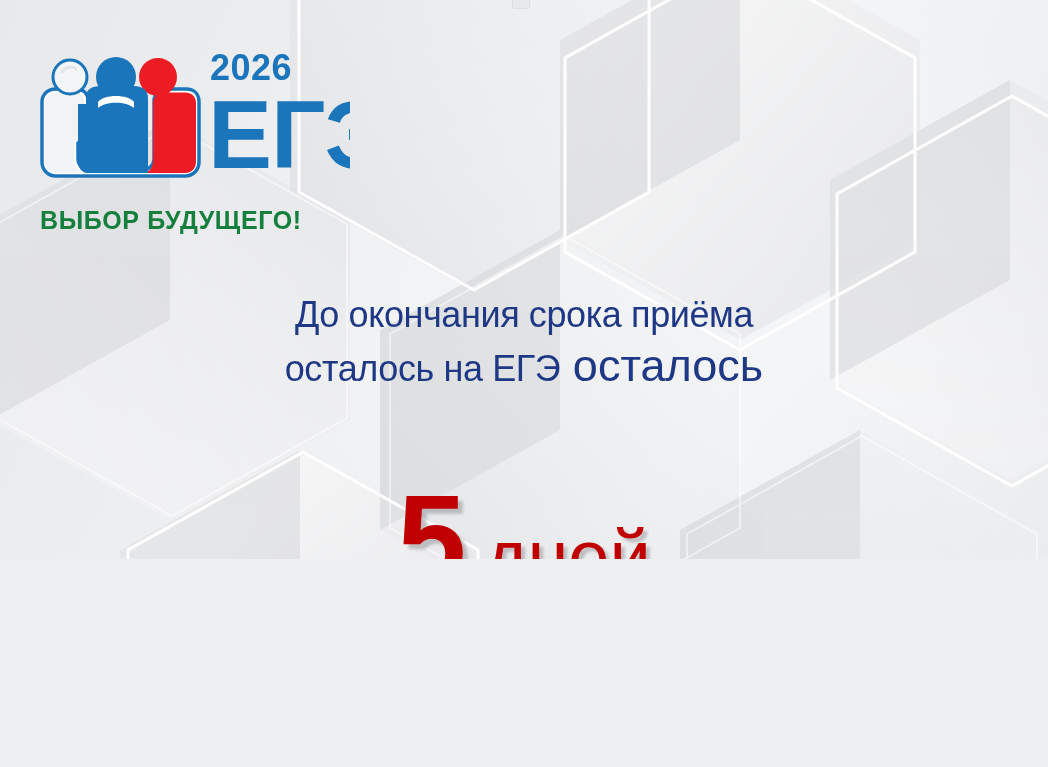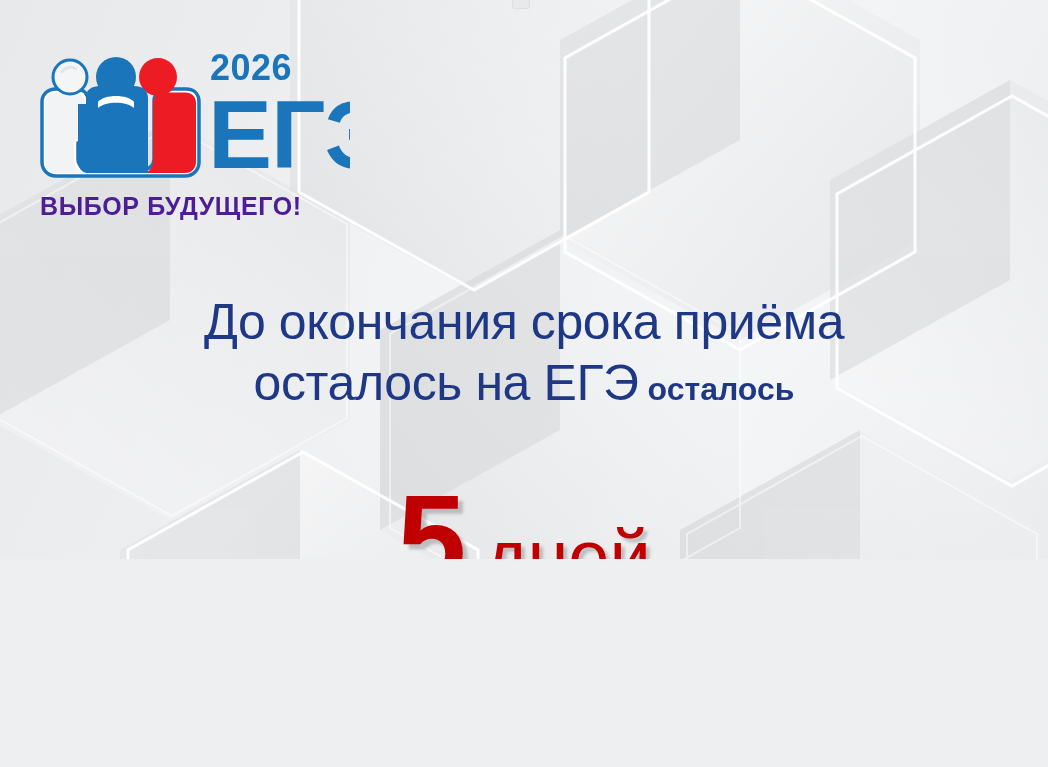--- a/index.html
+++ b/index.html
@@ -56,52 +56,52 @@
   #logo-block {
     position: absolute;
     left: 34px;
     top: 42px;
     width: 320px;
   }
   #logo-mark {
     display: block;
   }
   #logo-slogan {
-    margin-top: 10px;
+    margin-top: 24px;
     margin-left: 6px;
     font-family: "Liberation Sans", sans-serif;
     font-weight: bold;
     font-size: 25px;
     letter-spacing: .6px;
-    color: #4c1d95;
+    color: #15803d;
     white-space: nowrap;
   }
 
   
   #headline {
     position: absolute;
     left: 0;
     top: 296px;
     width: 1048px;
     text-align: center;
     color: #1e3885;
     line-height: 1.06;
   }
   #headline .line {
     display: block;
     white-space: nowrap;
   }
   .hl-strong {
-    font-size: 50px;
+    font-size: 36px;
     font-weight: normal;
     letter-spacing: -0.4px;
   }
   .hl-light {
-    font-size: 32px;
-    font-weight: bold;
+    font-size: 45px;
+    font-weight: normal;
     letter-spacing: 0px;
   }
   #line1 { font-size: 0; }
   #line2 { font-size: 0; margin-top: 8px; }
 
   
   #countdown {
     position: absolute;
     left: 0;
     top: 468px;

